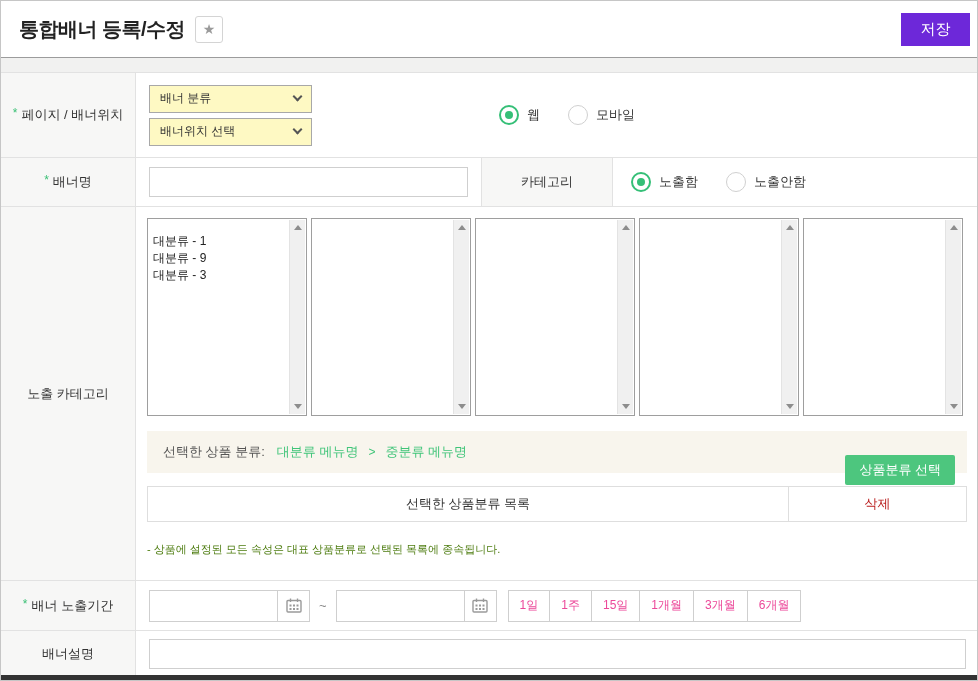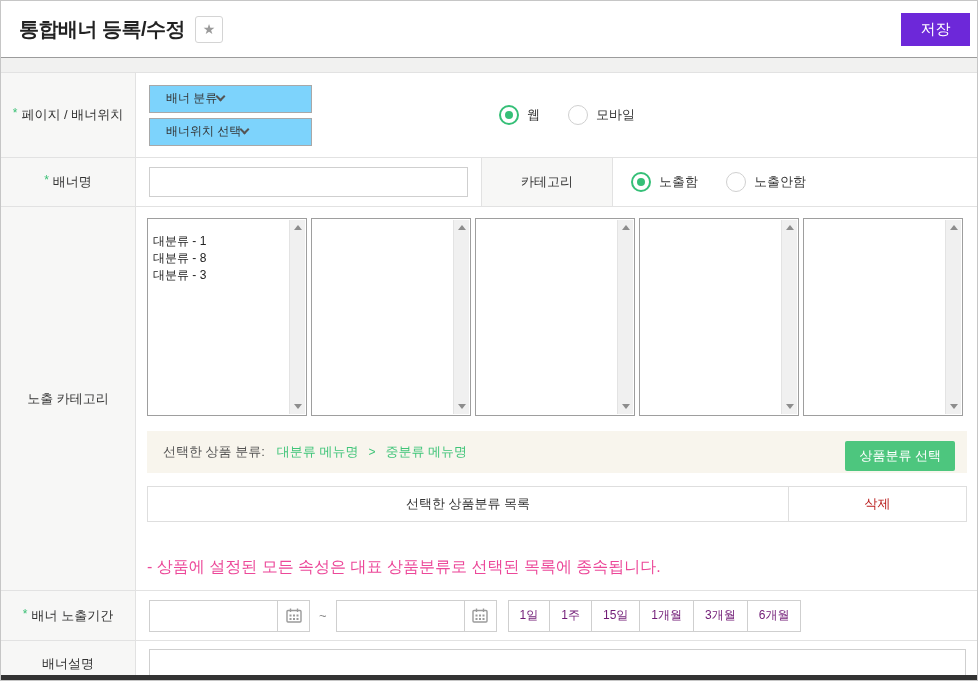--- a/index.html
+++ b/index.html
@@ -28,21 +28,21 @@
   .row1 { height:85px; }
   .row2 { height:49px; }
   .row3 { min-height:374px; }
   .row4 { height:50px; }
   .row5 { height:46px; border-bottom:none; }
 
   .c1 { width:345px; display:flex; flex-direction:column; justify-content:center; padding-left:13px; }
   .c2 { flex:1; display:flex; align-items:center; padding-left:18px; }
 
   
-  .sel { width:163px; height:28px; border:1px solid #a8a8a8; background:#7dd3fc; display:flex; align-items:center; padding:0 16px; font-size:12px; color:#333; cursor:pointer; }
+  .sel { width:163px; height:28px; border:1px solid #a8a8a8; background:#fef9c3; display:flex; align-items:center; justify-content:space-between; padding:0 10px; font-size:12px; color:#333; cursor:pointer; }
   .sel + .sel { margin-top:5px; }
   .chev { width:7px; height:7px; border-right:2px solid #555; border-bottom:2px solid #555; transform:rotate(45deg); margin-top:-4px; }
 
   
   .radio-group { display:flex; align-items:center; }
   .radio { display:flex; align-items:center; margin-right:28px; cursor:pointer; font-size:13px; color:#333; }
   .rdot { width:20px; height:20px; border-radius:50%; margin-right:8px; position:relative; background:#fff; }
   .rdot.on { border:2px solid #35bf77; }
   .rdot.on::after { content:""; position:absolute; left:4px; top:4px; width:8px; height:8px; border-radius:50%; background:#35bf77; }
   .rdot.off { border:1px solid #d0d0d0; }
@@ -57,36 +57,36 @@
   .listbox .items { font-size:12px; color:#222; }
   .listbox .items div { padding:0 5px; line-height:17px; white-space:nowrap; }
   .sbar { position:absolute; top:1px; right:1px; bottom:1px; width:16px; background:#f0f0f0; border-left:1px solid #e3e3e3; display:flex; flex-direction:column; justify-content:space-between; align-items:center; padding:5px 0; }
   .arr-up { width:0; height:0; border-left:4px solid transparent; border-right:4px solid transparent; border-bottom:5px solid #8d8d8d; }
   .arr-dn { width:0; height:0; border-left:4px solid transparent; border-right:4px solid transparent; border-top:5px solid #8d8d8d; }
 
   .sel-bar { position:relative; width:820px; height:42px; background:#f8f5ed; margin-top:15px; display:flex; align-items:center; padding:12px 16px; font-size:13px; }
   .sel-bar-label { color:#555; margin-right:12px; }
   .green-link { color:#3fc478; cursor:pointer; }
   .path-sep { color:#3fc478; margin:0 10px; font-size:12px; }
-  .pick-btn { position:absolute; right:12px; top:10px; height:30px; padding:0 14px; background:#4dc67e; color:#fff; border:none; border-radius:2px; font-size:13px; cursor:pointer; font-family:inherit; }
+  .pick-btn { position:absolute; right:12px; top:24px; height:30px; padding:0 14px; background:#4dc67e; color:#fff; border:none; border-radius:2px; font-size:13px; cursor:pointer; font-family:inherit; }
 
   .sel-table { width:820px; margin-top:13px; border:1px solid #dedede; display:flex; height:36px; }
   .sel-table .col-list { flex:1; display:flex; align-items:center; justify-content:center; font-size:13px; color:#333; }
   .sel-table .col-del { width:178px; border-left:1px solid #dedede; display:flex; align-items:center; justify-content:center; font-size:13px; color:#b91c1c; }
 
-  .note { margin-top:35px; font-size:16px; color:#ec4899; }
+  .note { margin-top:20px; font-size:11px; color:#4d7c0f; }
 
   
   .period-content { flex:1; display:flex; align-items:center; padding-left:13px; }
   .date-group { display:flex; }
   .date-input { width:128px; height:32px; border:1px solid #cfcfcf; border-right:none; background:#fff; font-family:inherit; font-size:12px; padding:0 8px; }
   .cal-btn { width:33px; height:32px; border:1px solid #cfcfcf; background:#fff; display:flex; align-items:center; justify-content:center; cursor:pointer; }
   .tilde { color:#888; font-size:13px; margin:0 9px; }
   .pbtns { display:flex; margin-left:11px; }
-  .pbtn { height:32px; padding:0 11px; background:#fff; border:1px solid #cfcfcf; font-size:12px; color:#701a75; cursor:pointer; font-family:inherit; margin-left:-1px; }
+  .pbtn { height:32px; padding:0 11px; background:#fff; border:1px solid #cfcfcf; font-size:12px; color:#ec4899; cursor:pointer; font-family:inherit; margin-left:-1px; }
   .pbtn:first-child { margin-left:0; }
 
   .desc-content { flex:1; display:flex; align-items:center; padding-left:13px; }
   .desc-input { width:817px; }
 
   .bottom-bar { position:absolute; left:0; right:0; bottom:0; height:5px; background:#333; }
 </style>
 </head>
 <body>
 
@@ -159,21 +159,21 @@
 
   <div class="row row3">
     <div class="lbl lbl-1">
       <span>노출 카테고리</span>
     </div>
     <div class="cat-content">
       <div class="listboxes">
         <div class="listbox">
           <div class="items">
             <div>대분류 - 1</div>
-            <div>대분류 - 8</div>
+            <div>대분류 - 9</div>
             <div>대분류 - 3</div>
           </div>
           <div class="sbar">
               <span class="arr-up"></span>
               <span class="arr-dn"></span>
             </div>
         </div>
         <div class="listbox">
           <div class="sbar">
               <span class="arr-up"></span>

